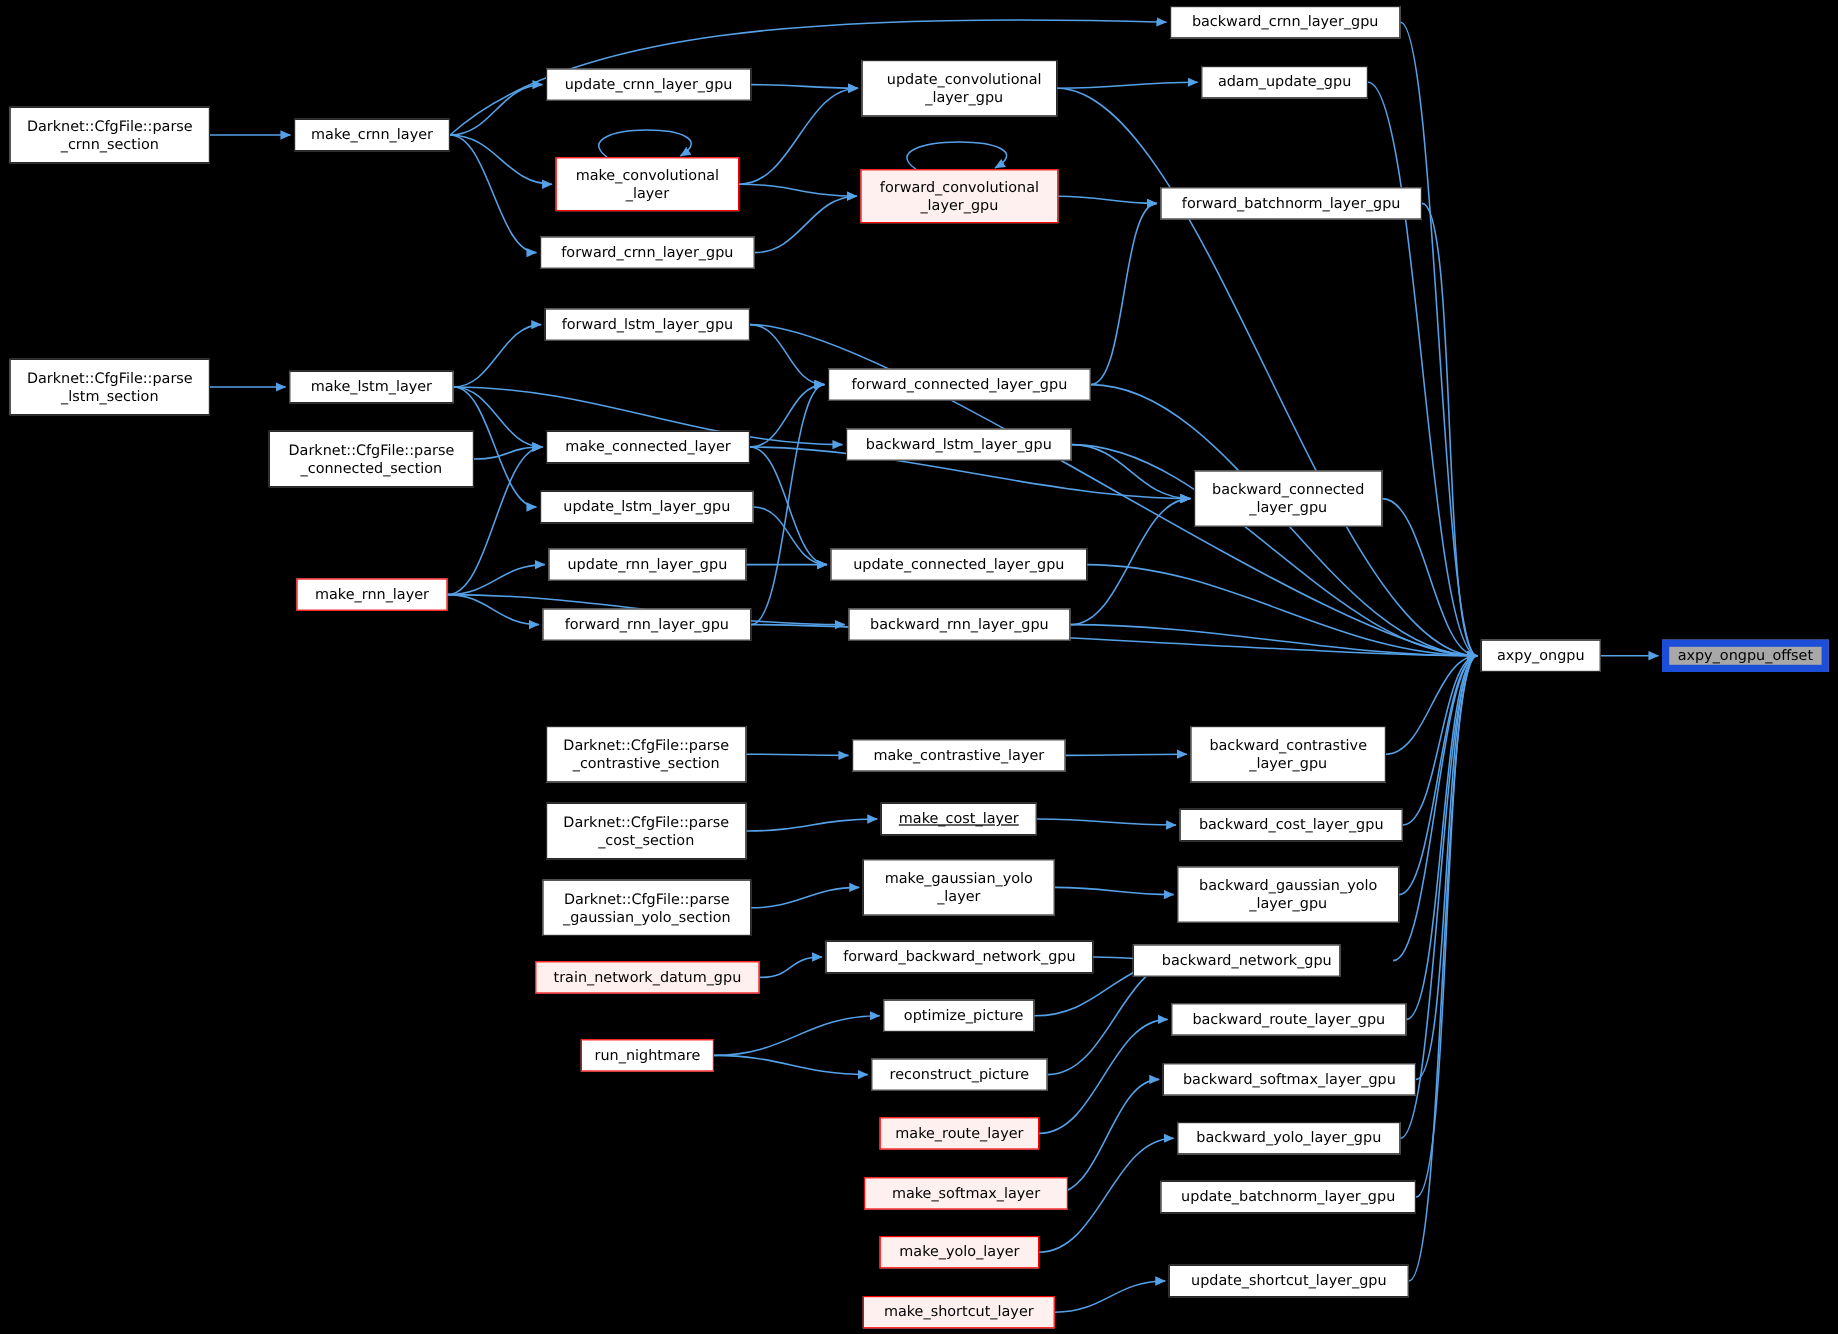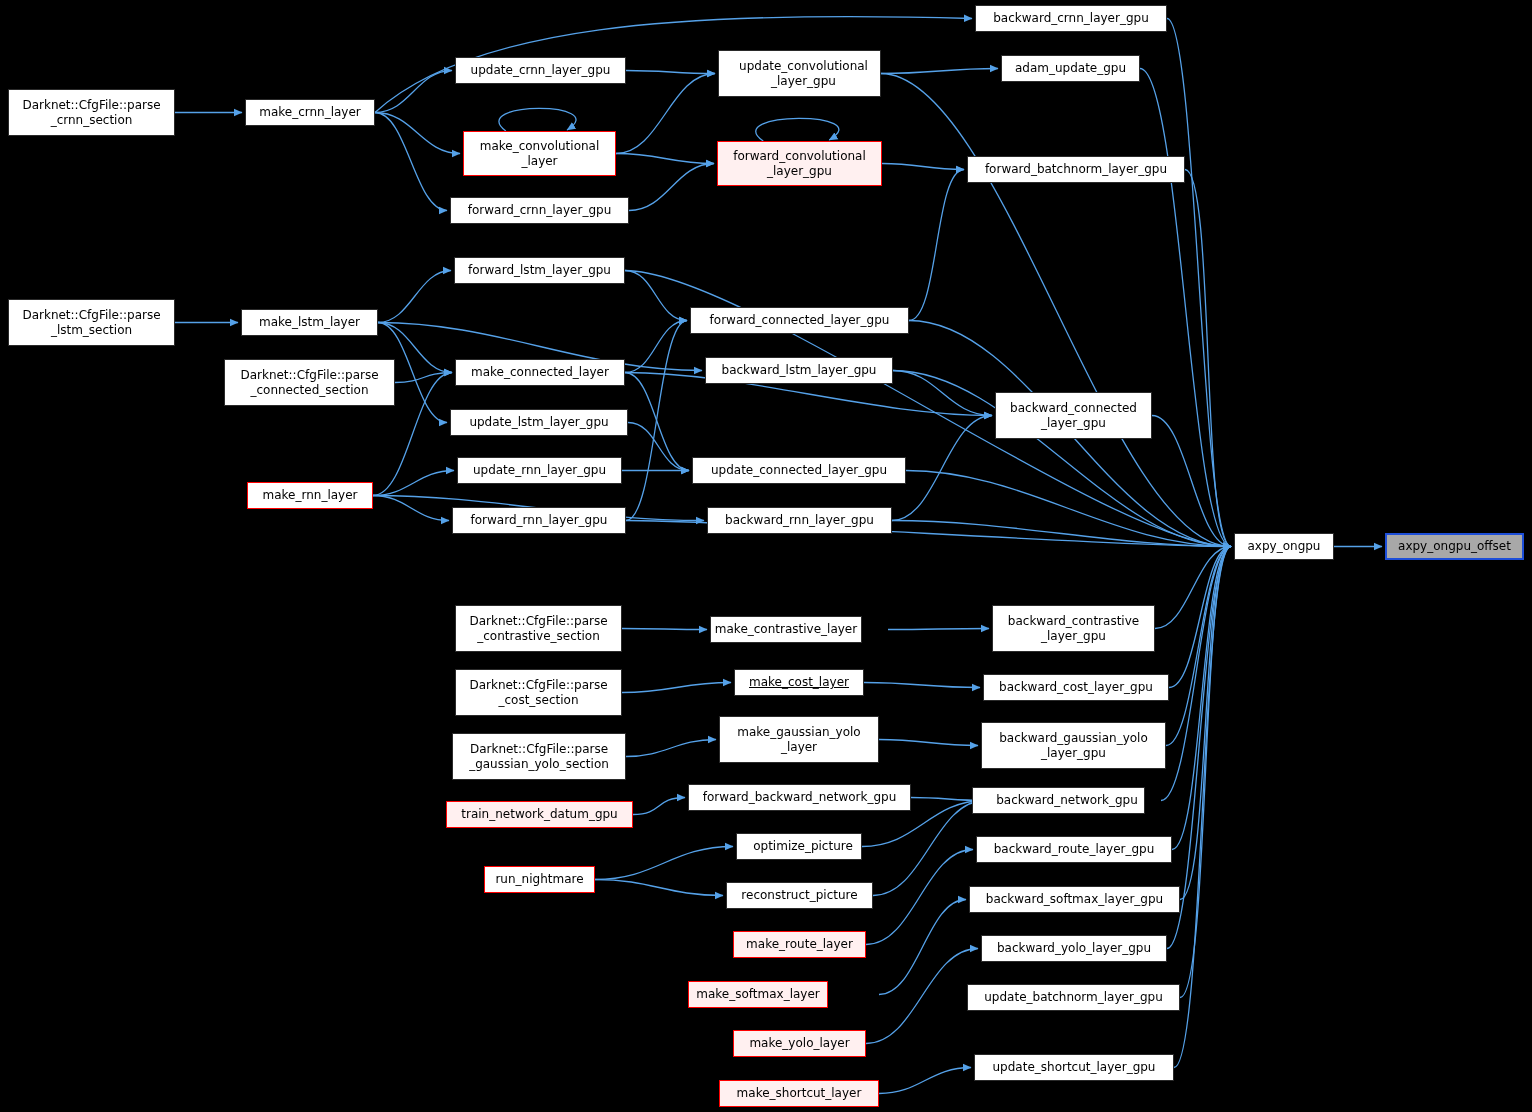--- a/index.html
+++ b/index.html
@@ -34,21 +34,21 @@
     align-items:center;
     justify-content:center;
     text-align:center;
     white-space:pre-line;
     padding:0 4px;
     cursor:pointer;
     pointer-events:auto;
   }
   .node.red{border:1.5px solid var(--red);}
   .node.redfill{border:1.5px solid var(--red);background:var(--redfill);}
-  .node.gray{background:var(--gray);border:2px solid #1d4ed8;cursor:default;}
+  .node.gray{background:var(--gray);border:6px solid #1d4ed8;cursor:default;}
   .edge{fill:none;stroke:var(--edge);stroke-width:1.3px;}
 </style>
 </head>
 <body>
 
 <div id="canvas">
   <svg id="edges" width="1532" height="1112">
     <defs>
       <marker id="arrowhead" viewBox="0 0 10 10" refX="8.5" refY="5" markerWidth="7.5" markerHeight="7.5" orient="auto">
         <path d="M0,1 L9,5 L0,9 z" fill="#55a1e8"></path>
@@ -156,42 +156,42 @@
       <div class="node" style="left: 450px; top: 409px; width: 178px; height: 27px;">update_lstm_layer_gpu</div>
       <div class="node red" style="left: 247px; top: 482px; width: 126px; height: 27px;">make_rnn_layer</div>
       <div class="node" style="left: 457px; top: 457px; width: 165px; height: 27px;">update_rnn_layer_gpu</div>
       <div class="node" style="left: 692px; top: 457px; width: 214px; height: 27px;">update_connected_layer_gpu</div>
       <div class="node" style="left: 452px; top: 507px; width: 174px; height: 27px;">forward_rnn_layer_gpu</div>
       <div class="node" style="left: 707px; top: 507px; width: 185px; height: 27px;">backward_rnn_layer_gpu</div>
       <div class="node" style="left: 1234px; top: 533px; width: 100px; height: 27px;">axpy_ongpu</div>
       <div class="node gray" style="left: 1385px; top: 533px; width: 139px; height: 27px;">axpy_ongpu_offset</div>
       <div class="node" style="left: 455px; top: 605px; width: 167px; height: 47px;">Darknet::CfgFile::parse
 _contrastive_section</div>
-      <div class="node" style="left: 710px; top: 616px; width: 152px; height: 27px;">make_contrastive_layer</div>
+      <div class="node" style="left: 710px; top: 616px; width: 178px; height: 27px;">make_contrastive_layer</div>
       <div class="node" style="left: 992px; top: 605px; width: 163px; height: 47px;">backward_contrastive
 _layer_gpu</div>
       <div class="node" style="left: 455px; top: 669px; width: 167px; height: 47px;">Darknet::CfgFile::parse
 _cost_section</div>
       <div class="node" style="left: 734px; top: 669px; width: 130px; height: 27px; text-decoration: underline;">make_cost_layer</div>
       <div class="node" style="left: 983px; top: 674px; width: 186px; height: 27px;">backward_cost_layer_gpu</div>
       <div class="node" style="left: 452px; top: 733px; width: 174px; height: 47px;">Darknet::CfgFile::parse
 _gaussian_yolo_section</div>
       <div class="node" style="left: 719px; top: 716px; width: 160px; height: 47px;">make_gaussian_yolo
 _layer</div>
       <div class="node" style="left: 981px; top: 722px; width: 185px; height: 47px;">backward_gaussian_yolo
 _layer_gpu</div>
       <div class="node redfill" style="left: 446px; top: 801px; width: 187px; height: 27px;">train_network_datum_gpu</div>
       <div class="node" style="left: 688px; top: 784px; width: 223px; height: 27px;">forward_backward_network_gpu</div>
-      <div class="node" style="left: 972px; top: 787px; width: 173px; height: 27px; padding-left: 21px;">backward_network_gpu</div>
+      <div class="node" style="left: 944px; top: 787px; width: 173px; height: 27px; padding-left: 21px;">backward_network_gpu</div>
       <div class="node" style="left: 736px; top: 833px; width: 126px; height: 27px; padding-left: 12px;">optimize_picture</div>
       <div class="node red" style="left: 484px; top: 866px; width: 111px; height: 27px;">run_nightmare</div>
       <div class="node" style="left: 726px; top: 882px; width: 147px; height: 27px;">reconstruct_picture</div>
       <div class="node" style="left: 976px; top: 836px; width: 196px; height: 27px;">backward_route_layer_gpu</div>
       <div class="node redfill" style="left: 733px; top: 931px; width: 133px; height: 27px;">make_route_layer</div>
       <div class="node" style="left: 969px; top: 886px; width: 211px; height: 27px;">backward_softmax_layer_gpu</div>
-      <div class="node redfill" style="left: 688px; top: 981px; width: 140px; height: 27px;">make_softmax_layer</div>
+      <div class="node redfill" style="left: 720px; top: 981px; width: 170px; height: 27px;">make_softmax_layer</div>
       <div class="node" style="left: 981px; top: 935px; width: 186px; height: 27px;">backward_yolo_layer_gpu</div>
       <div class="node redfill" style="left: 733px; top: 1030px; width: 133px; height: 27px;">make_yolo_layer</div>
       <div class="node" style="left: 967px; top: 984px; width: 213px; height: 27px;">update_batchnorm_layer_gpu</div>
       <div class="node redfill" style="left: 719px; top: 1080px; width: 160px; height: 27px;">make_shortcut_layer</div>
       <div class="node" style="left: 974px; top: 1054px; width: 200px; height: 27px;">update_shortcut_layer_gpu</div>
     </div>
 </div>
 
 </body></html>

